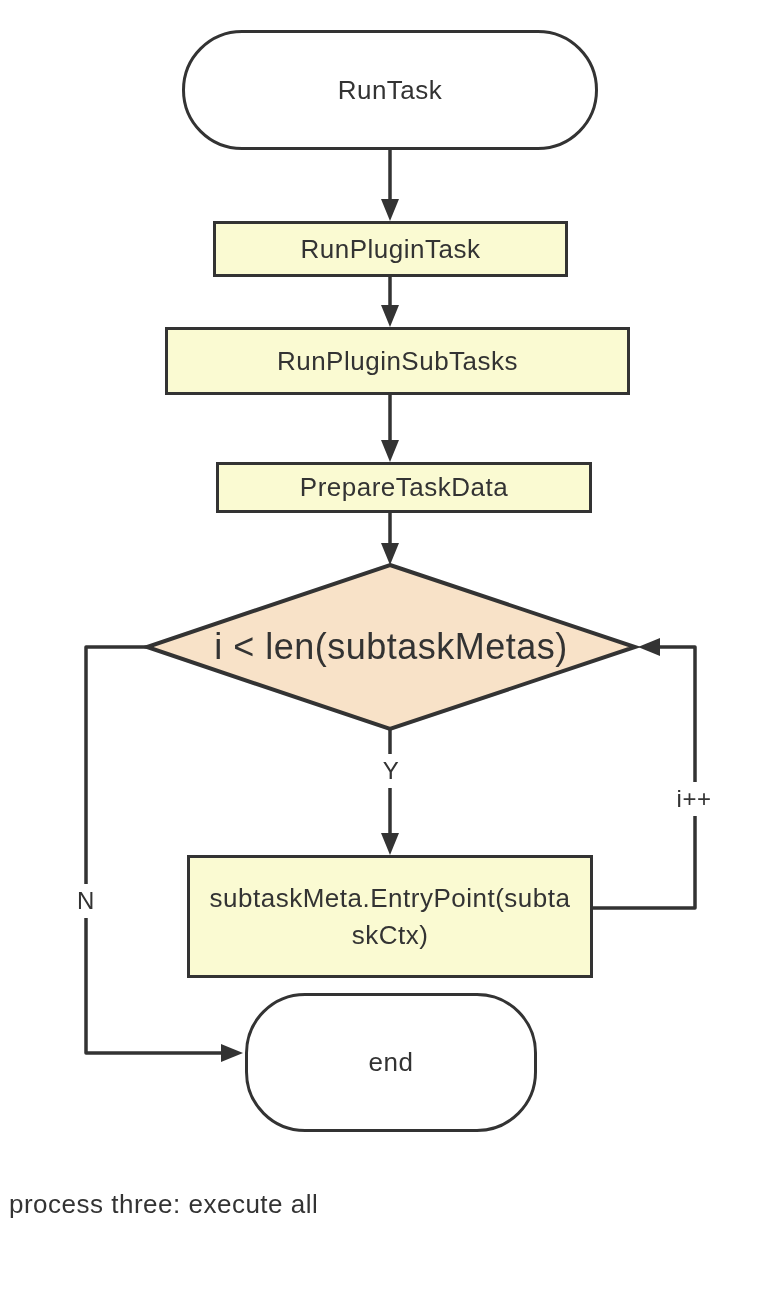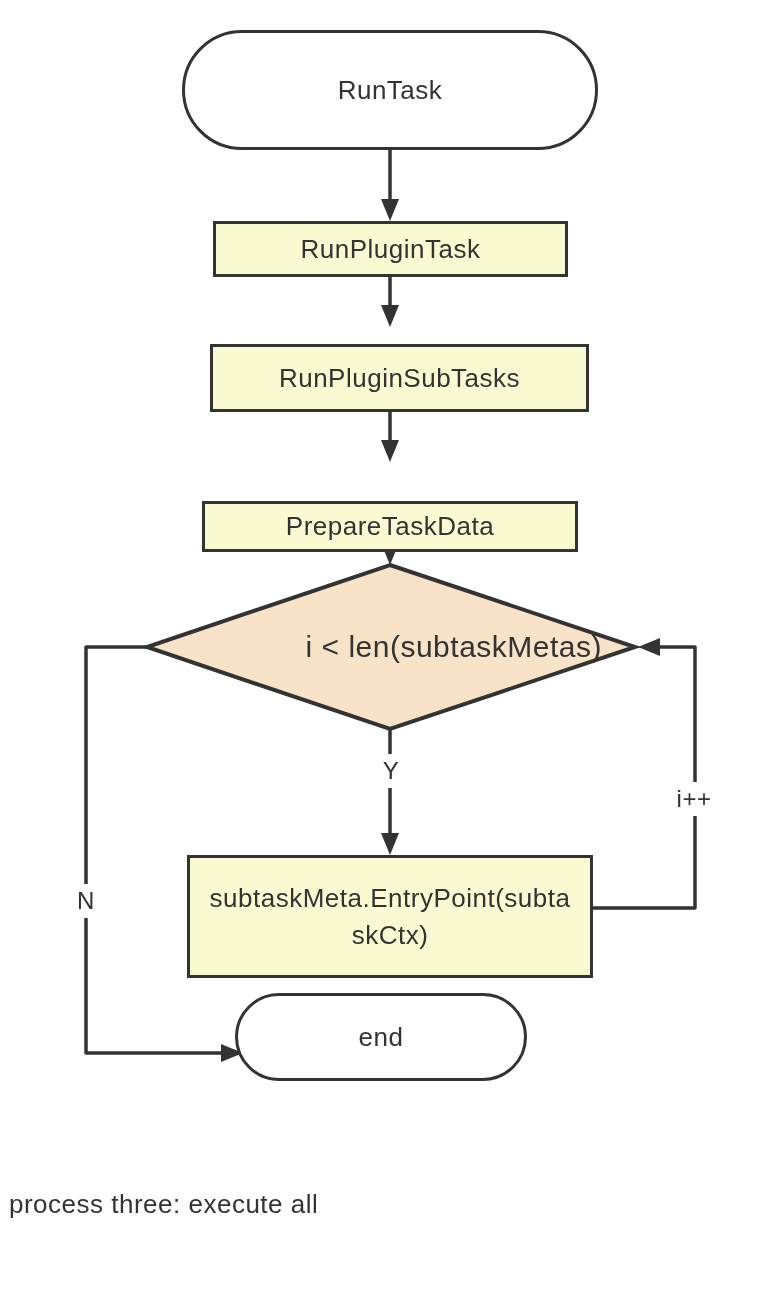--- a/index.html
+++ b/index.html
@@ -44,37 +44,37 @@
     text-align: center;
     font-size: 26px;
     letter-spacing: 0.5px;
     border: 3px solid var(--stroke);
     color: var(--text);
   }
   .terminal { background: var(--terminal-fill); border-radius: 60px; }
   .process  { background: var(--process-fill); }
   #node-start            { left: 182px; top: 30px;  width: 416px; height: 120px; }
   #node-run-plugin-task  { left: 213px; top: 221px; width: 355px; height: 56px;  }
-  #node-run-plugin-sub-tasks { left: 165px; top: 344px; width: 379px; height: 68px; margin-left: 45px; }
-  #node-prepare-task-data{ left: 202px; top: 462px; width: 376px; height: 51px; margin-top: 39px;  }
+  #node-run-plugin-sub-tasks { left: 165px; top: 327px; width: 465px; height: 68px; }
+  #node-prepare-task-data{ left: 216px; top: 462px; width: 376px; height: 51px;  }
   #node-entry-point      { left: 187px; top: 855px; width: 406px; height: 123px; }
   #node-entry-point .wrap-text {
     display: inline-block;
     width: 365px;
     word-break: break-all;
     line-height: 37px;
   }
-  #node-end              { left: 235px; top: 993px; width: 292px; height: 88px; }
+  #node-end              { left: 245px; top: 993px; width: 292px; height: 139px; }
   .diamond-label {
     position: absolute;
-    left: 202px; top: 632px;
+    left: 191px; top: 632px;
     width: 400px; height: 30px;
     line-height: 30px;
-    text-align: right;
-    font-size: 30px;
+    text-align: center;
+    font-size: 36px;
     letter-spacing: 0.5px;
   }
   .edge-label {
     position: absolute;
     transform: translate(-50%, -50%);
     background: var(--bg);
     padding: 3px 6px;
     font-size: 24px;
     letter-spacing: 0.5px;
     white-space: nowrap;

